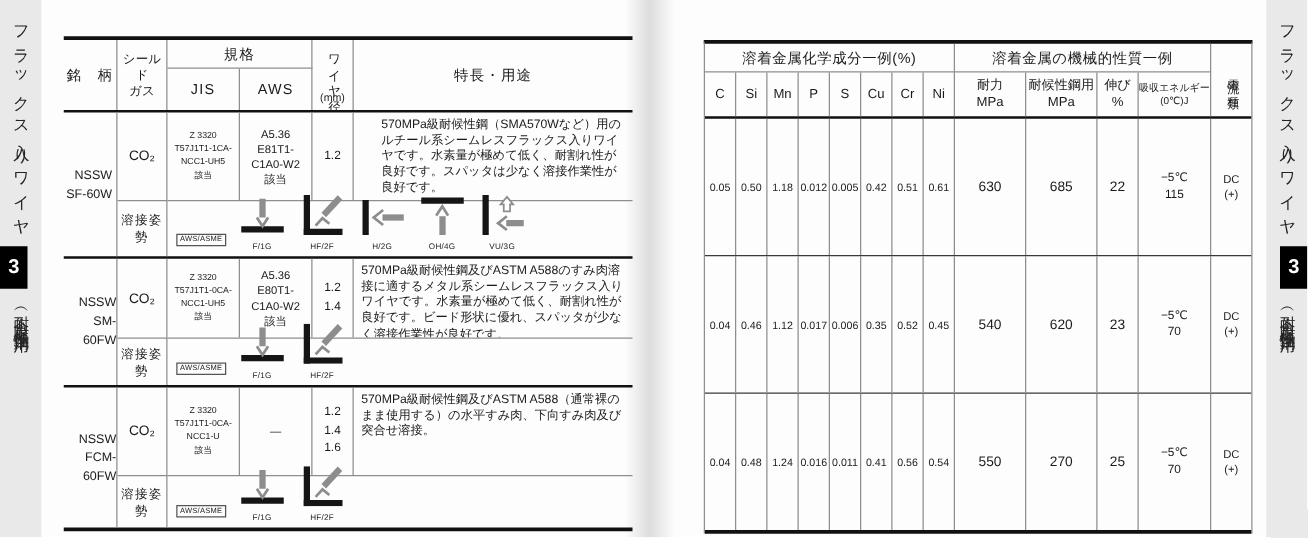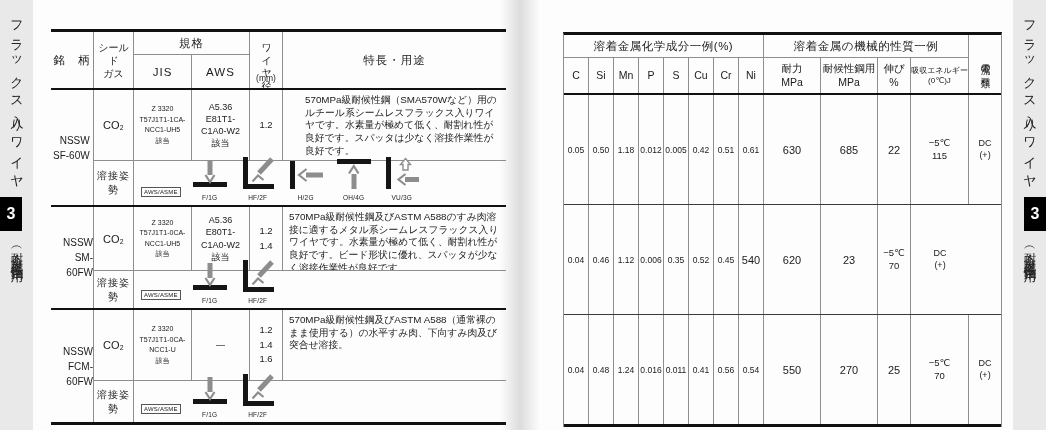--- a/index.html
+++ b/index.html
@@ -274,20 +274,21 @@
           <div class="c br mechv">22</div>
           <div class="c br energyv">−5℃
 115</div>
           <div class="c curv">DC
 (+)</div>
         </div>
         <div class="rrow">
           <div class="c br chemv">0.04</div>
           <div class="c br chemv">0.46</div>
           <div class="c br chemv">1.12</div>
+          <div class="c br chemv">0.017</div>
           <div class="c br chemv">0.006</div>
           <div class="c br chemv">0.35</div>
           <div class="c br chemv">0.52</div>
           <div class="c br chemv">0.45</div>
           <div class="c br mechv">540</div>
           <div class="c br mechv">620</div>
           <div class="c br mechv">23</div>
           <div class="c br energyv">−5℃
 70</div>
           <div class="c curv">DC

